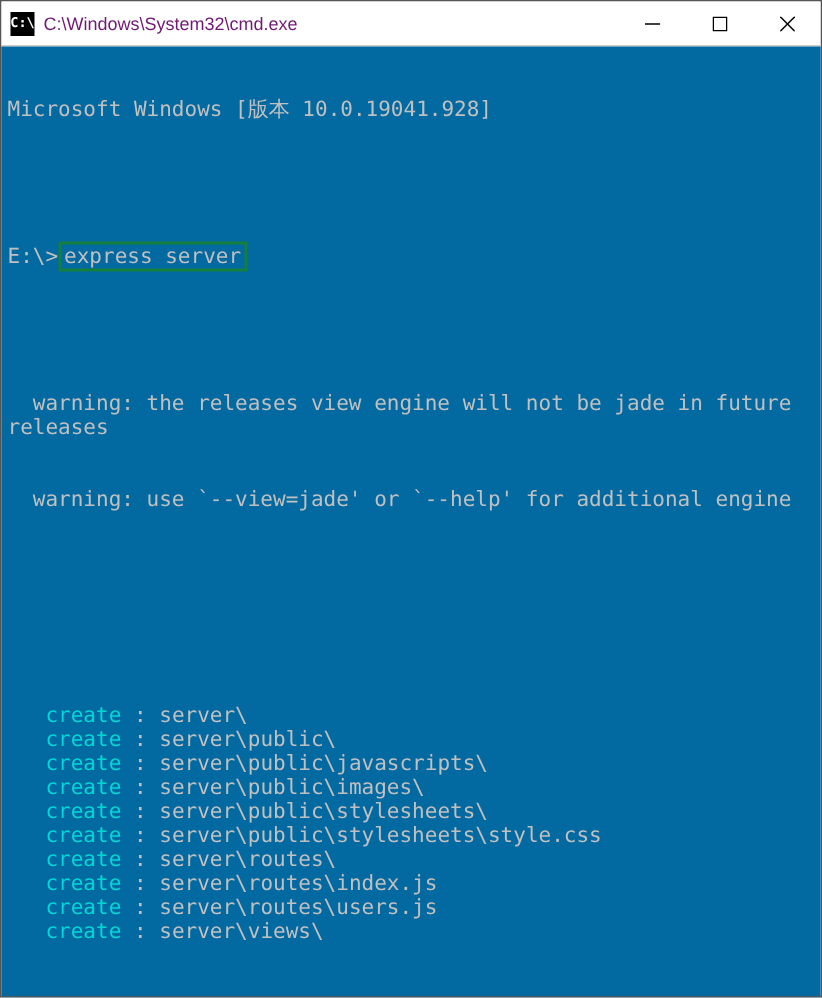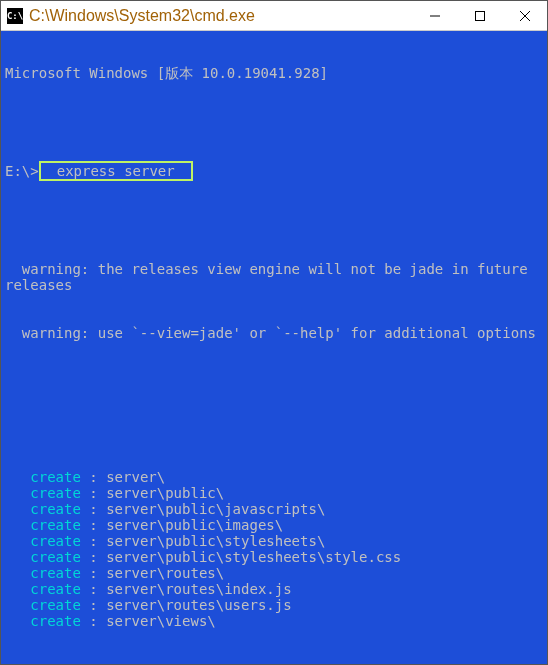--- a/index.html
+++ b/index.html
@@ -33,56 +33,56 @@
     display: inline-flex;
     align-items: center;
     justify-content: center;
     color: #fff;
     font-size: 9px;
     font-weight: bold;
     font-family: Consolas, monospace;
   }
   .titlebar .title {
     flex: 1;
-    font-size: 16px;
-    color: #a16207;
+    font-size: 12px;
+    color: #701a75;
     white-space: nowrap;
     overflow: hidden;
   }
   .titlebar .controls {
     display: flex;
   }
   .titlebar .controls .btn {
     width: 45px;
     height: 29px;
     display: flex;
     align-items: center;
     justify-content: center;
     font-size: 12px;
     color: #000;
     cursor: pointer;
   }
   .titlebar .controls .btn svg { width: 10px; height: 10px; }
   .terminal {
     flex: 1;
-    background: #1d4ed8;
+    background: #0369a1;
     color: #c0c0c0;
     font-family: "NSimSun","SimSun", Consolas, monospace;
     font-size: 14px;
     line-height: 16px;
     padding: 2px 4px;
     white-space: pre;
     position: relative;
     overflow: hidden;
   }
   .line { white-space: pre-wrap; word-break: break-all; }
   .cmd-highlight {
     display: inline-block;
-    border: 2px solid #bef264;
-    padding: 0 16px;
+    border: 2px solid #15803d;
+    padding: 0 2px;
     line-height: 16px;
   }
   .create { color: #00d7d7; }
 </style>
 </head>
 <body>
 
 <div class="window">
   <div class="titlebar">
     <span class="icon">C:\</span>
@@ -106,21 +106,21 @@
       </div>
     </div>
   </div>
 
   <div class="terminal">
     <div class="line">Microsoft Windows [版本 10.0.19041.928]</div>
     <div class="line">&nbsp;</div>
     <div class="line"><span>E:\&gt;</span><span class="cmd-highlight">express server</span></div>
     <div class="line">&nbsp;</div>
     <div class="line">  warning: the releases view engine will not be jade in future releases</div>
-    <div class="line">  warning: use `--view=jade' or `--help' for additional options</div>
+    <div class="line">  warning: use `--view=jade' or `--help' for additional engine</div>
     <div class="line">&nbsp;</div>
     <div class="line">&nbsp;</div>
     <div id="creates-container"><div class="line"><span class="create">   create</span><span> : server\</span></div><div class="line"><span class="create">   create</span><span> : server\public\</span></div><div class="line"><span class="create">   create</span><span> : server\public\javascripts\</span></div><div class="line"><span class="create">   create</span><span> : server\public\images\</span></div><div class="line"><span class="create">   create</span><span> : server\public\stylesheets\</span></div><div class="line"><span class="create">   create</span><span> : server\public\stylesheets\style.css</span></div><div class="line"><span class="create">   create</span><span> : server\routes\</span></div><div class="line"><span class="create">   create</span><span> : server\routes\index.js</span></div><div class="line"><span class="create">   create</span><span> : server\routes\users.js</span></div><div class="line"><span class="create">   create</span><span> : server\views\</span></div></div>
     
     
     
   </div>
 </div>
 
 </body></html>

